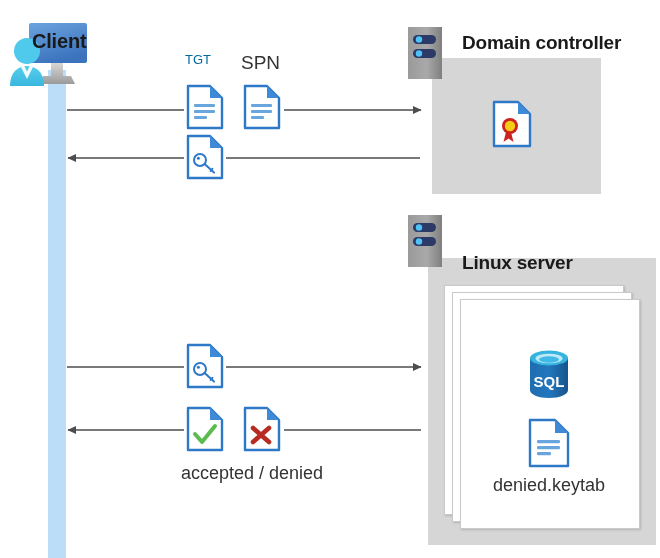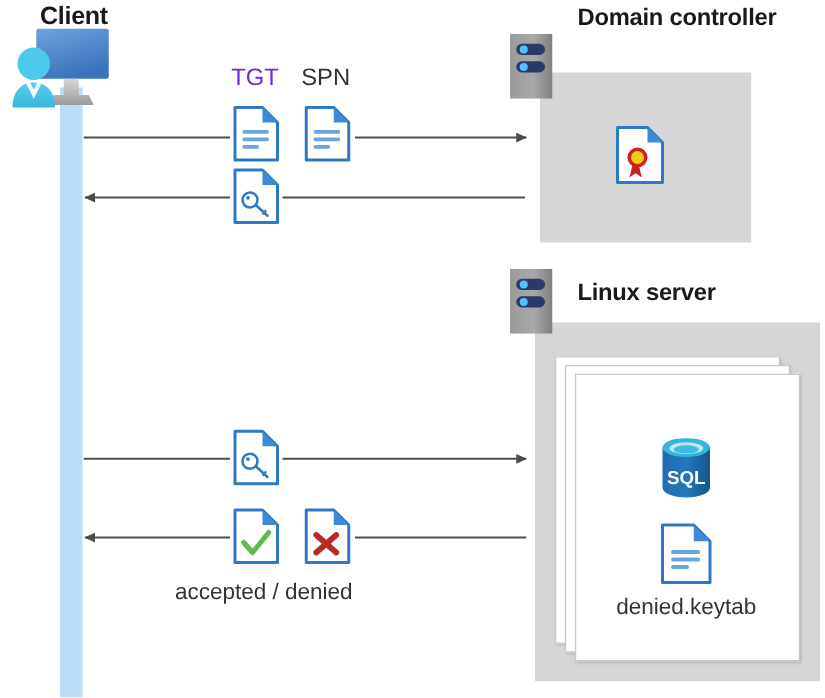--- a/index.html
+++ b/index.html
@@ -18,20 +18,21 @@
     background: #ffffff;
     overflow: hidden;
   }
   .abs { position: absolute; }
 
   
   .title-bold {
     font-weight: bold;
     color: #1a1a1a;
     letter-spacing: -0.2px;
+    margin-top: 28px;
   }
   .label-plain {
     color: #333333;
     font-weight: normal;
   }
 
   
   #client-title {
     left: 32px; top: 0px;
     font-size: 20px;
@@ -91,25 +92,26 @@
   #sql-icon { left: 525px; top: 348px; width: 48px; height: 52px; }
   #keytab-icon { left: 528px; top: 418px; width: 42px; height: 50px; }
   #keytab-label {
     left: 460px; top: 475px;
     width: 178px;
     text-align: center;
     font-size: 18px;
   }
 
   
-  #tgt-label { left: 185px; top: 52px; font-size: 19px; color:#6d28d9; }
+  #tgt-label { left: 185px; top: 52px; font-size: 13px; color:#0369a1; }
   #spn-label { left: 241px; top: 52px; font-size: 19px; color:#333;text-align:right; }
   #verdict-label {
-    left: 140px; top: 463px;
+    left: 152px; top: 463px;
     width: 200px;
+    text-align: center;
     font-size: 18px;
     color: #333333;
   }
 
   
   .flow-svg { left: 0; top: 0; width: 660px; height: 558px; pointer-events: none; }
 
   
   #doc-tgt   { left: 186px; top: 84px;  width: 38px; height: 46px; }
   #doc-spn   { left: 243px; top: 84px;  width: 38px; height: 46px; }

